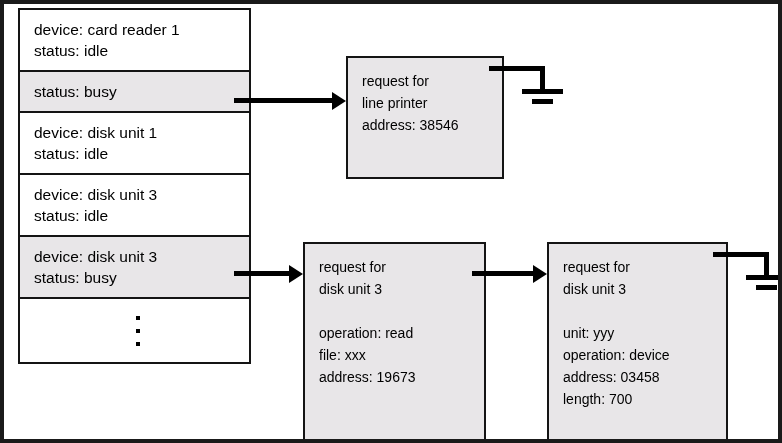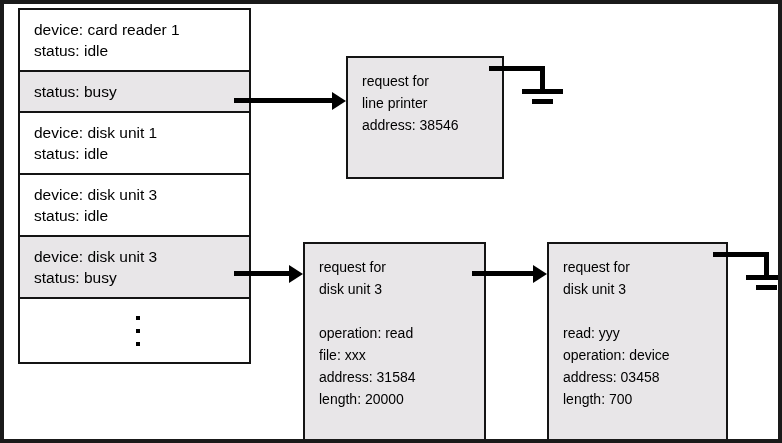--- a/index.html
+++ b/index.html
@@ -216,31 +216,30 @@
     <div class="g-b2"></div>
   </div>
 
   <div class="req-box" id="req-disk-a">
     <div class="req-inner">
       <div class="req-text">request for</div>
       <div class="req-text">disk unit 3</div>
       <div class="req-gap"></div>
       <div class="req-text">operation: read</div>
       <div class="req-text">file: xxx</div>
-      <div class="req-text">address: 31584</div>
-      <div class="req-text">length: 20000</div>
+      <div class="req-text">address: 19673</div>
     </div>
   </div>
 
   <div class="req-box" id="req-disk-b">
     <div class="req-inner">
       <div class="req-text">request for</div>
       <div class="req-text">disk unit 3</div>
       <div class="req-gap"></div>
-      <div class="req-text">read: yyy</div>
+      <div class="req-text">unit: yyy</div>
       <div class="req-text">operation: device</div>
       <div class="req-text">address: 03458</div>
       <div class="req-text">length: 700</div>
     </div>
   </div>
 
   <div class="ground" id="ground-disk">
     <div class="g-h"></div>
     <div class="g-v"></div>
     <div class="g-b1"></div>

